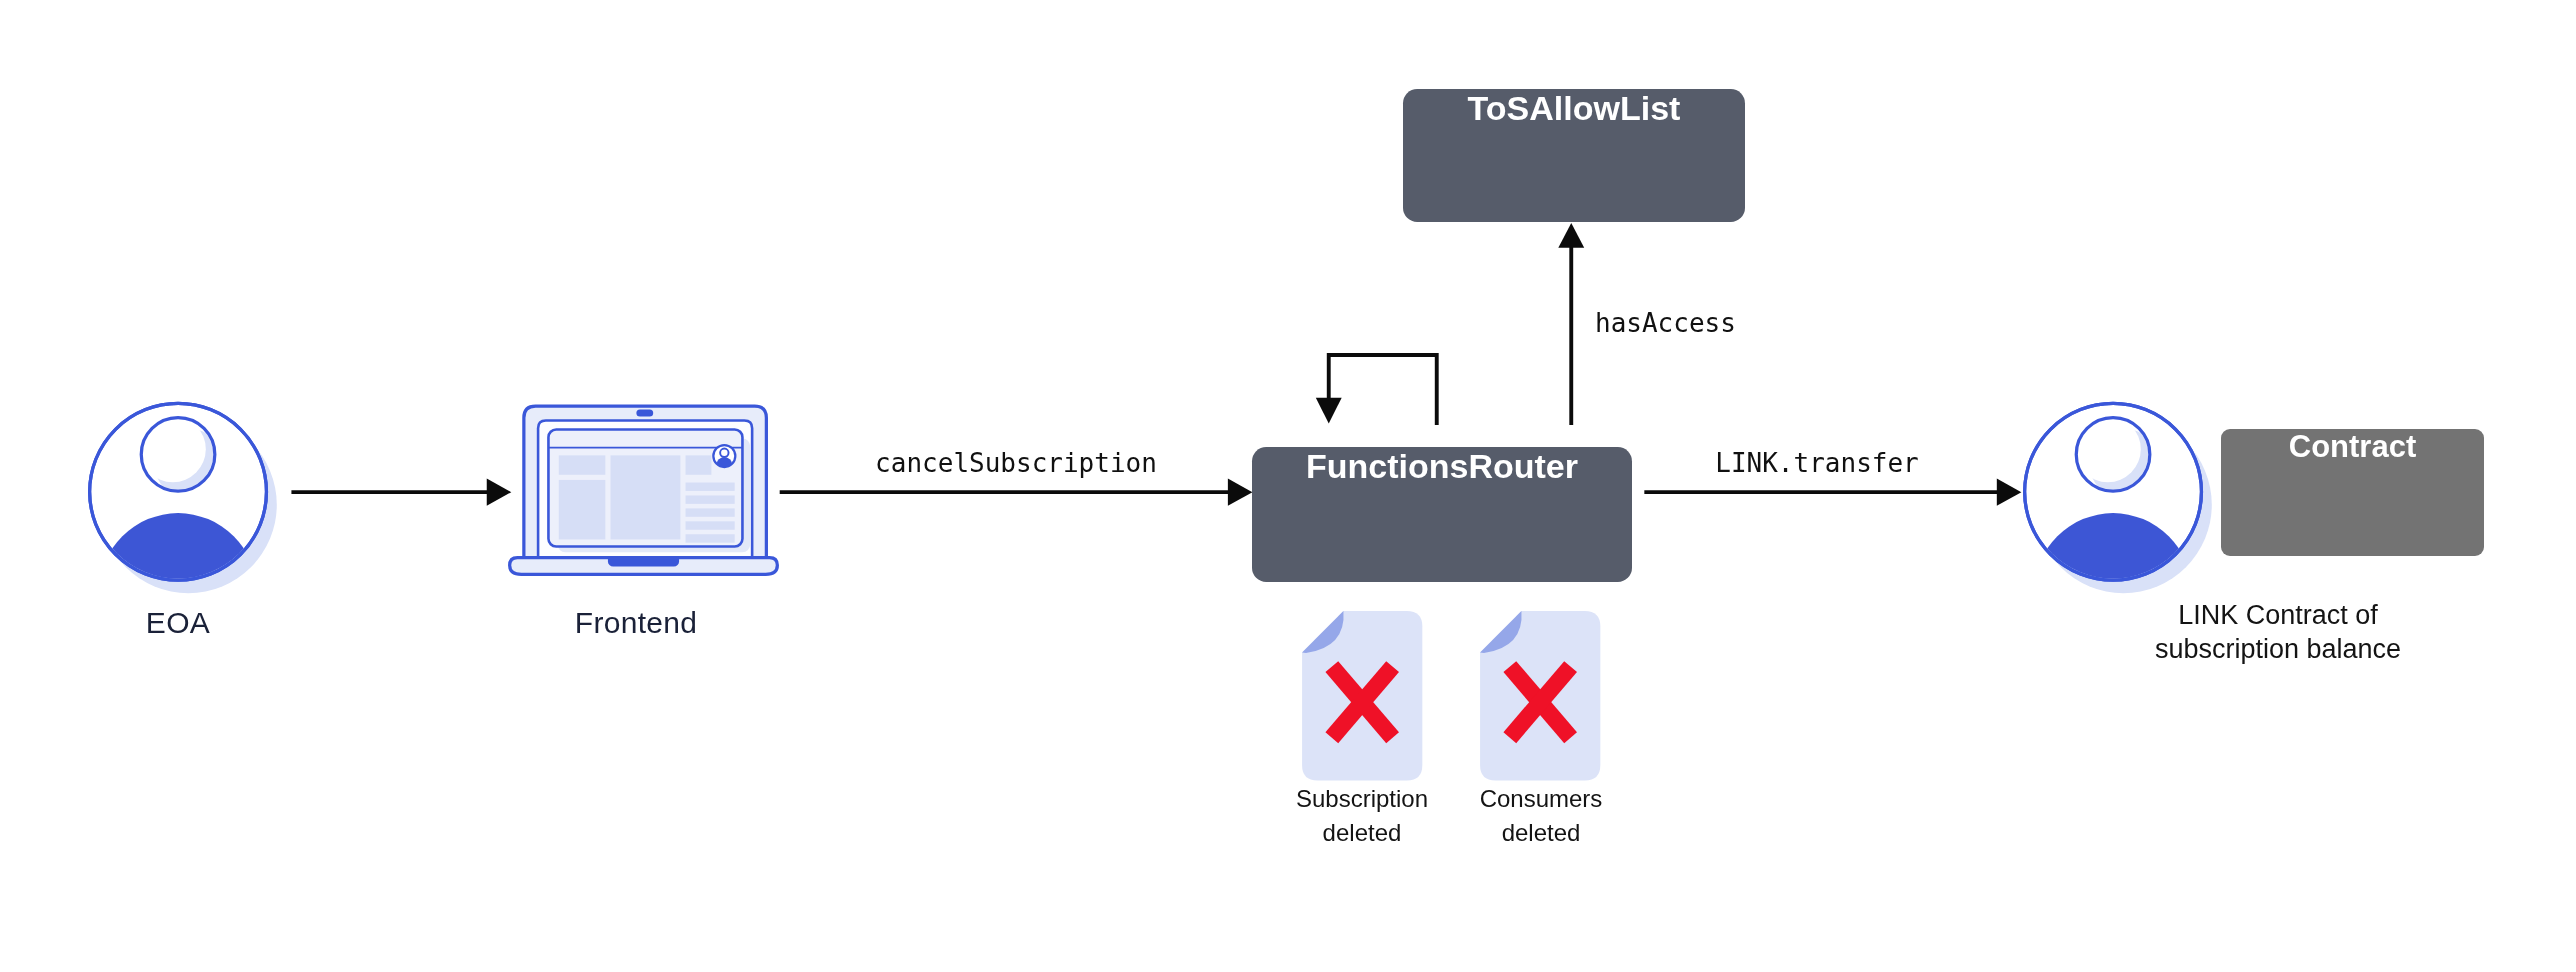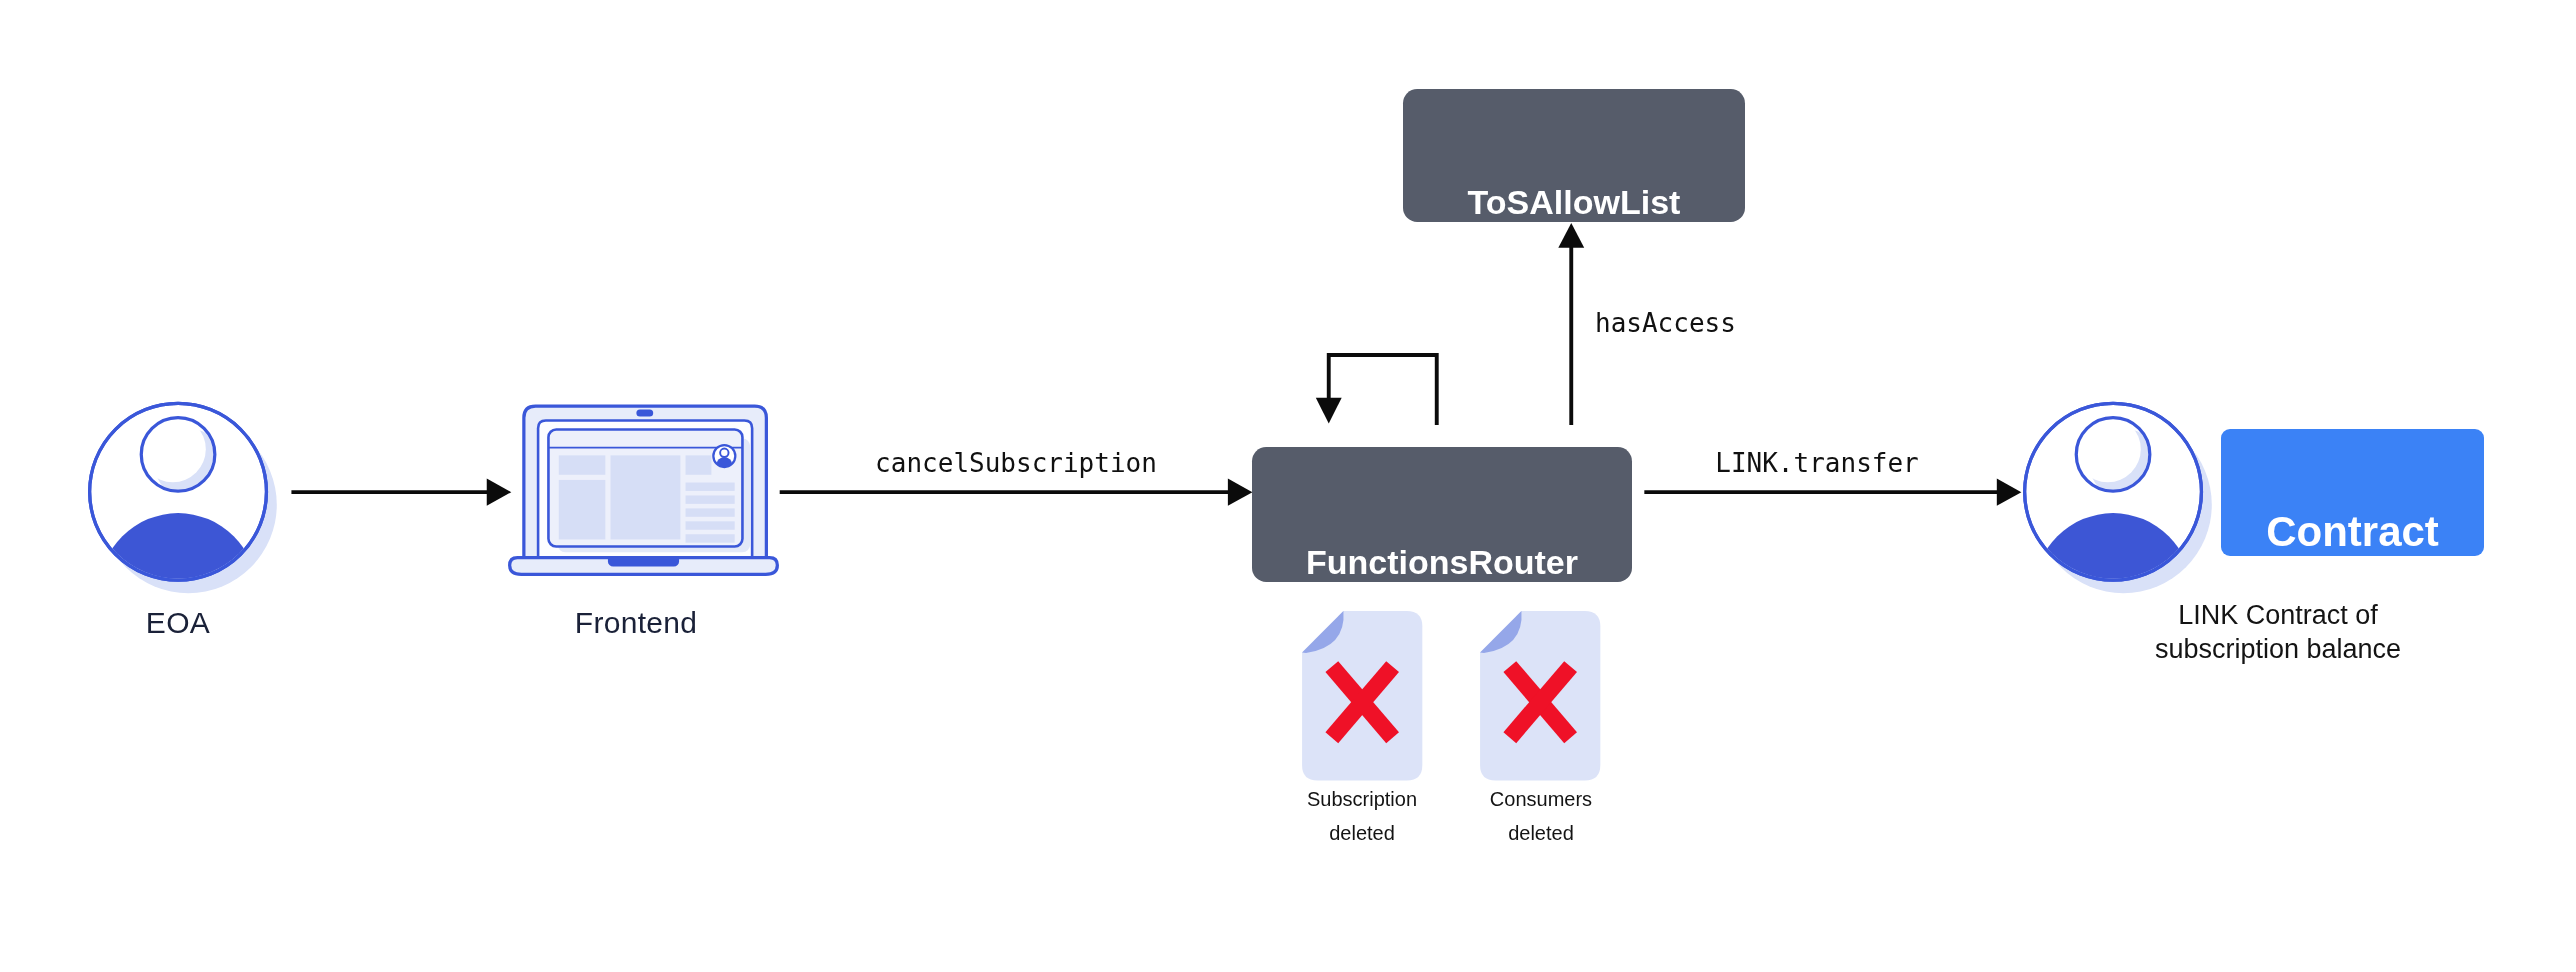--- a/index.html
+++ b/index.html
@@ -3,34 +3,34 @@
 <meta charset="utf-8">
 <style>
   html,body{margin:0;padding:0;background:#ffffff;}
   #canvas{position:relative;width:2576px;height:972px;background:#ffffff;overflow:hidden;
           font-family:"Liberation Sans",sans-serif;}
   svg{display:block;}
   .abs{position:absolute;}
   
   #connectors{position:absolute;left:0;top:0;width:2576px;height:972px;}
   
-  .box{position:absolute;display:flex;align-items:flex-end;justify-content:center;
+  .box{position:absolute;display:flex;align-items:flex-start;justify-content:center;
        color:#ffffff;font-weight:700;font-family:"Liberation Sans",sans-serif;}
   .box.slate{background:#565c6a;border-radius:14.2px;font-size:34px;}
-  .box.navy{background:#3b82f6;border-radius:9px;font-size:42px;}
+  .box.navy{background:#737373;border-radius:9px;font-size:31px;}
   
   .node-label{position:absolute;transform:translate(-50%,-50%);
               font-weight:400;font-size:30px;color:#1a2138;letter-spacing:0.3px;white-space:nowrap;}
   .mono-label{position:absolute;transform:translate(-50%,-50%);
               font-family:"DejaVu Sans Mono",monospace;font-size:26px;color:#111111;
               white-space:nowrap;text-align:center;line-height:34px;}
   .mono-label.anchor-left{transform:translate(0,-50%);margin-top:8px;}
   .mono-label span{display:block;}
   .caption{position:absolute;transform:translate(-50%,-50%);
-           font-size:20px;color:#141414;text-align:center;line-height:34px;white-space:nowrap;}
+           font-size:24px;color:#141414;text-align:center;line-height:34px;white-space:nowrap;}
   .caption span{display:block;}
 </style>
 </head>
 <body>
 
 <div id="canvas">
 
   <svg id="connectors" viewBox="0 0 3982 1503" xmlns="http://www.w3.org/2000/svg">
     <g stroke="#0b0b0b" stroke-width="6" fill="#0b0b0b">
       <line x1="450" y1="761" x2="754" y2="761"></line>

